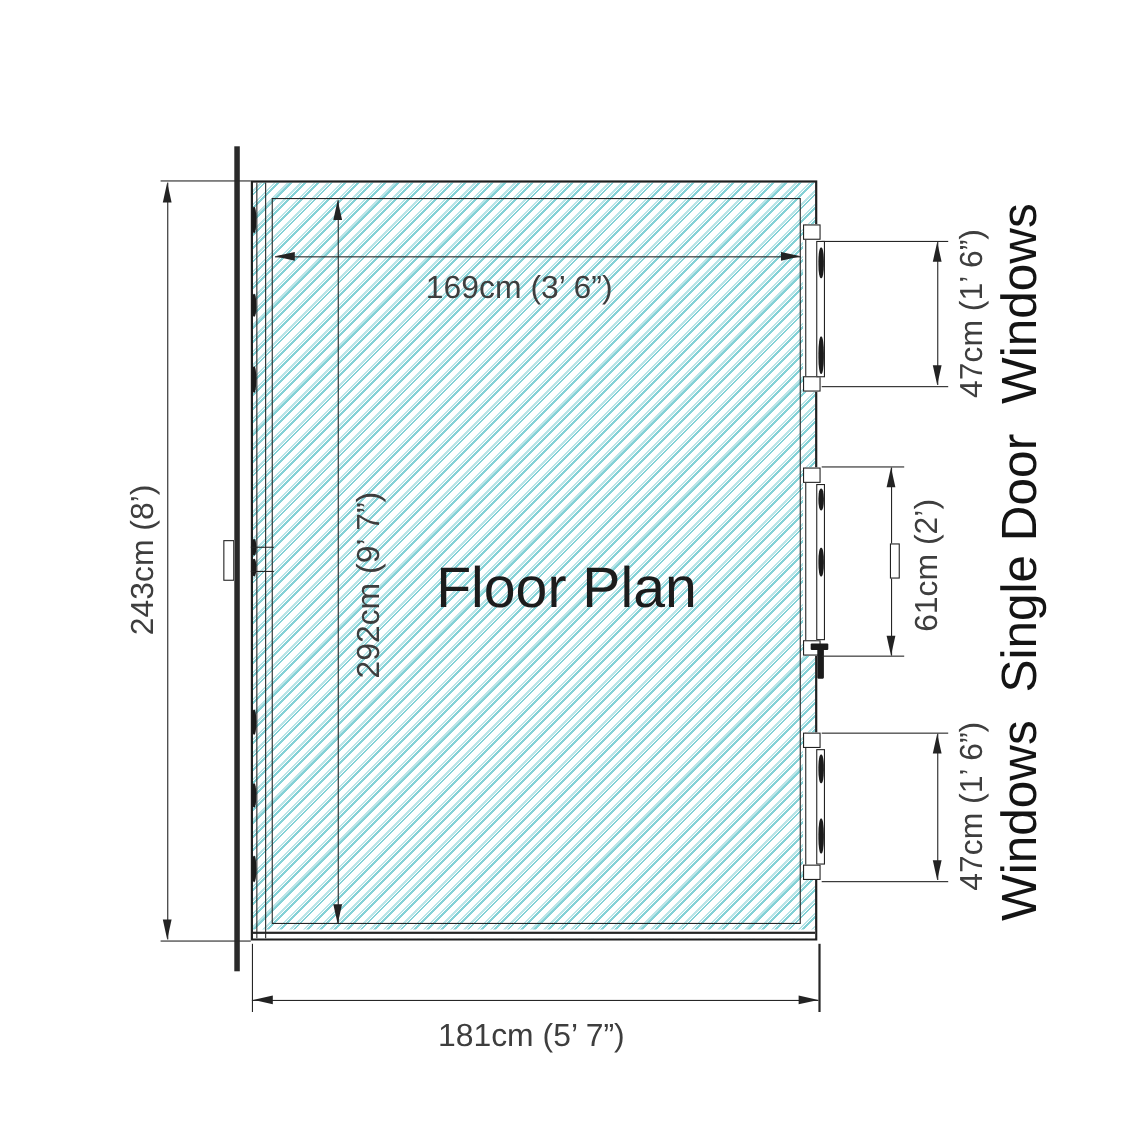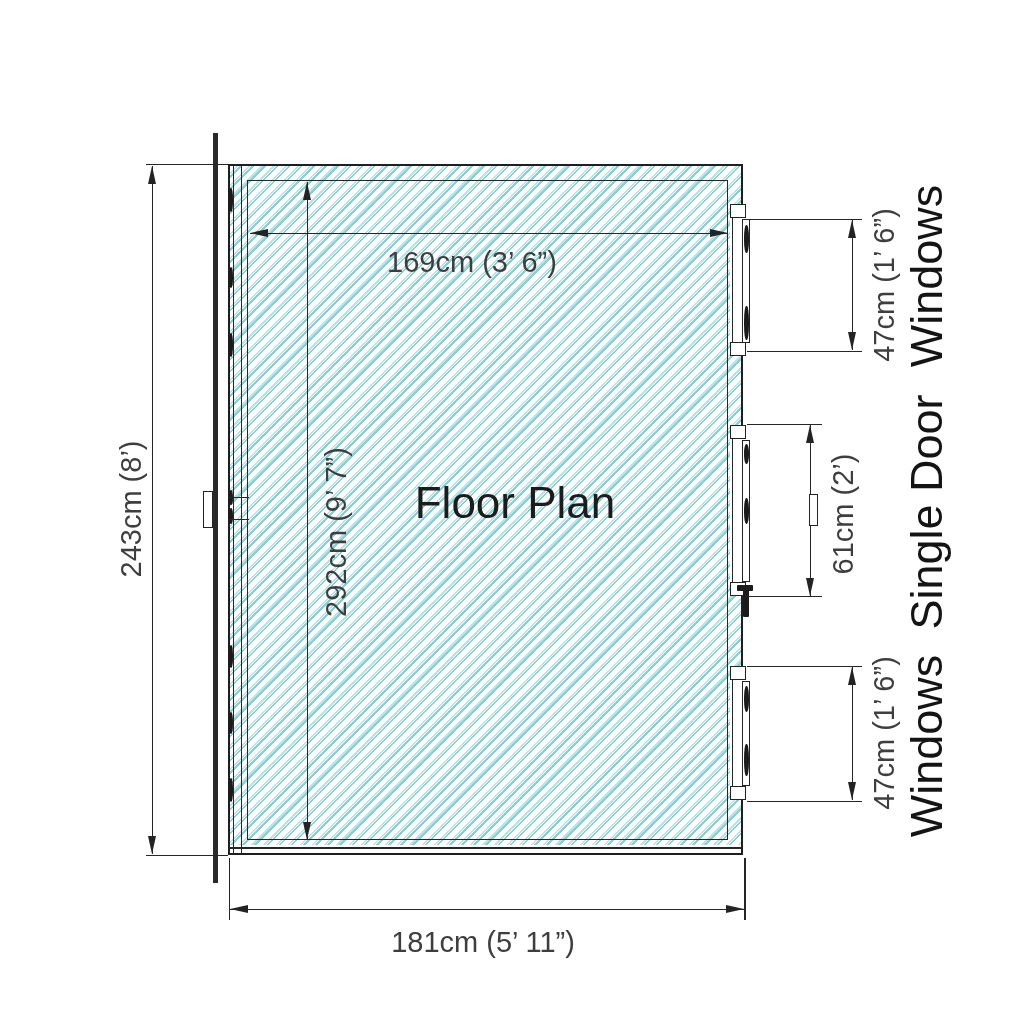--- a/index.html
+++ b/index.html
@@ -35,21 +35,21 @@
   .dim-label{
     position:absolute;font-size:29px;color:#3e3e3e;white-space:nowrap;
     transform:translate(-50%,-50%);
   }
   .dim-label.rot{transform:translate(-50%,-50%) rotate(-90deg);}
   .side-label{
     position:absolute;font-size:45px;color:#141414;white-space:nowrap;
     transform:translate(-50%,-50%) rotate(-90deg);
   }
   .title{
-    position:absolute;left:515px;top:503px;font-size:44px;color:#1c1c1c;
+    position:absolute;left:515px;top:535px;font-size:52px;color:#1c1c1c;
     white-space:nowrap;transform:translate(-50%,-50%);
   }
 </style>
 </head>
 <body>
 
 <div class="canvas">
 
   <div class="plan"></div>
 
@@ -121,21 +121,21 @@
     <div class="arrow down" style="left:303px;top:822px;"></div>
     <div class="dim-label rot" style="left:336px;top:532px;">292cm (9’ 7”)</div>
   </div>
 
   <div>
     <div class="vl" style="left:228.5px;top:858px;height:62px;"></div>
     <div class="vl" style="left:744px;top:858px;height:62px;"></div>
     <div class="hl" style="left:229px;top:908.5px;width:514.5px;"></div>
     <div class="arrow left" style="left:230px;top:904.8px;"></div>
     <div class="arrow right" style="left:725.5px;top:904.8px;"></div>
-    <div class="dim-label" style="left:483px;top:942px;">181cm (5’ 11”)</div>
+    <div class="dim-label" style="left:483px;top:942px;">181cm (5’ 7”)</div>
   </div>
 
   <div>
     <div class="hl" style="left:747px;top:218.5px;width:115px;"></div>
     <div class="hl" style="left:747px;top:350.5px;width:115px;"></div>
     <div class="vl" style="left:851.5px;top:220px;height:130px;"></div>
     <div class="arrow up" style="left:848px;top:220px;"></div>
     <div class="arrow down" style="left:848px;top:332px;"></div>
     <div class="dim-label rot" style="left:884px;top:285px;">47cm (1’ 6”)</div>
   </div>

